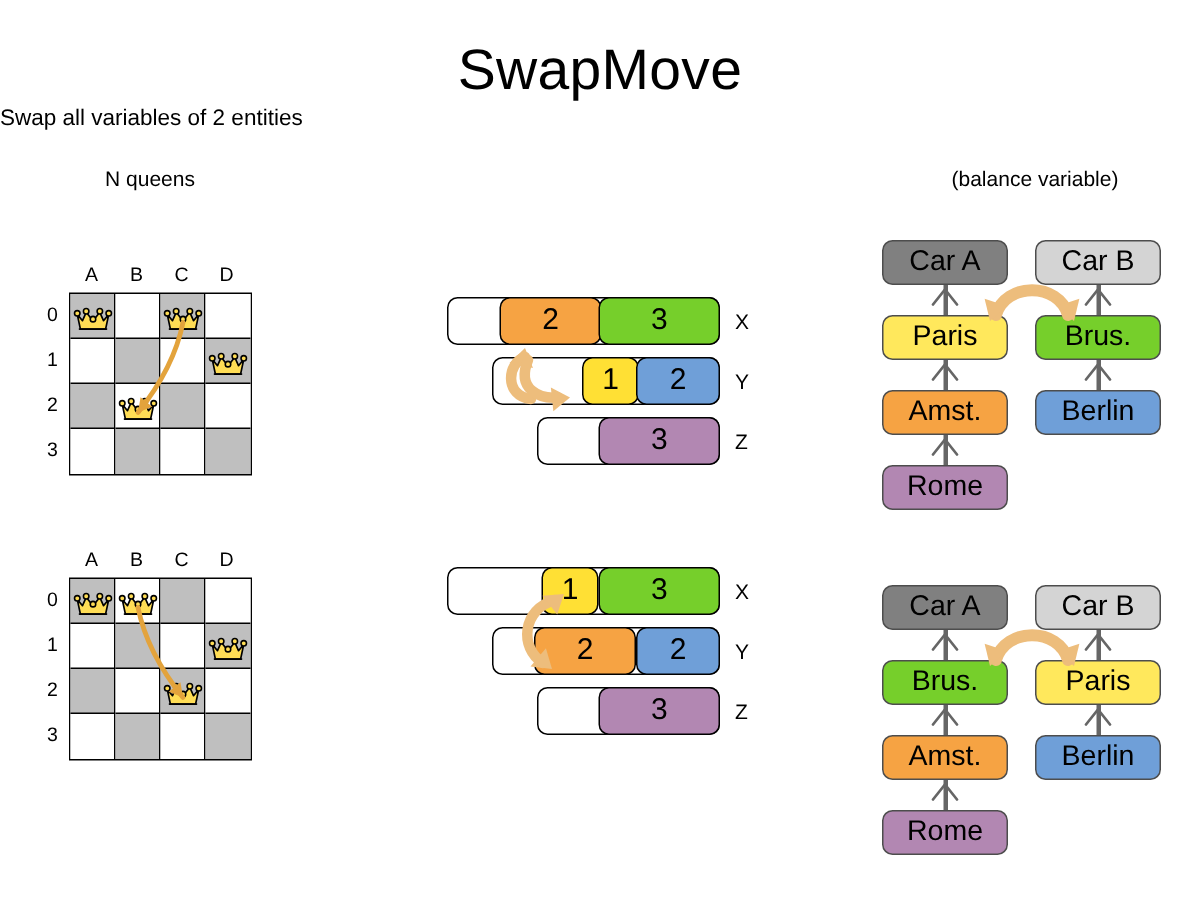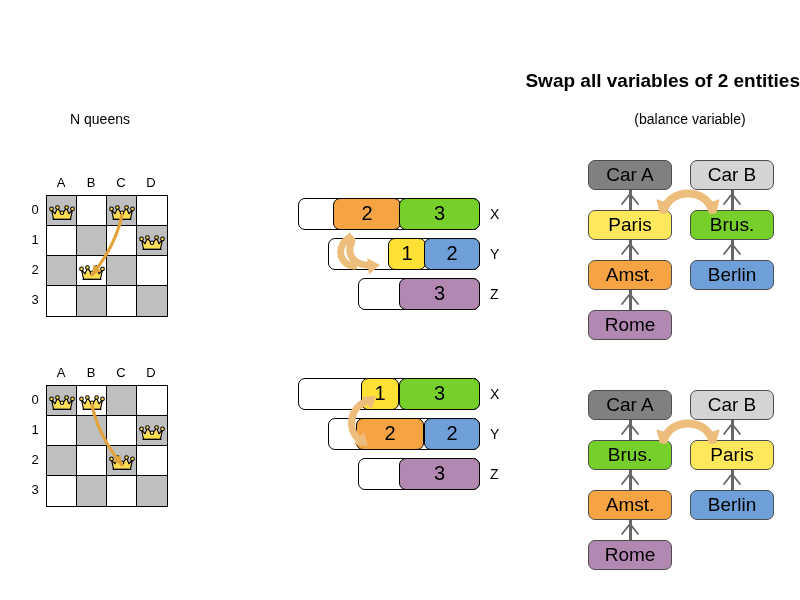--- a/index.html
+++ b/index.html
@@ -9,22 +9,22 @@
     color:#000;overflow:hidden;position:relative;
   }
   .root{position:relative;width:800px;height:600px;}
 
   
   .title{
     position:absolute;left:0;top:26px;width:800px;text-align:center;
     font-size:38px;font-weight:400;letter-spacing:.2px;color:#000;
   }
   .subtitle{
-    position:absolute;left:0;top:70px;width:800px;text-align:right;
-    font-size:19px;font-weight:700;color:#000;
+    position:absolute;left:0;top:70px;width:800px;text-align:left;
+    font-size:15px;font-weight:400;color:#000;
   }
   .col-head{
     position:absolute;text-align:center;font-size:14px;color:#000;line-height:19px;
   }
   #head-queens{left:10px;top:110px;width:180px;}
   #head-cloud{left:300px;top:110px;width:200px;}
   #head-vrp{left:580px;top:110px;width:220px;}
 
   
   .board{position:absolute;width:120px;height:120px;border:1px solid #000;box-sizing:content-box;}
@@ -59,20 +59,21 @@
   }
   .vlink{position:absolute;width:2.6px;background:#666;}
   .vhead{position:absolute;width:22px;height:12px;overflow:visible;}
   .swap-arrow{position:absolute;overflow:visible;}
 </style>
 </head>
 <body>
 
 <div class="root">
 
+  <div class="title">SwapMove</div>
   <div class="subtitle">Swap all variables of 2 entities</div>
 
   <div class="col-head" id="head-queens">N queens</div>
   <div class="col-head" id="head-vrp">
     <div>(balance variable)</div>
   </div>
 
   <div id="dyn">
       <div>
         <div class="file-lbl" style="left: 46px; top: 175px;">A</div>

